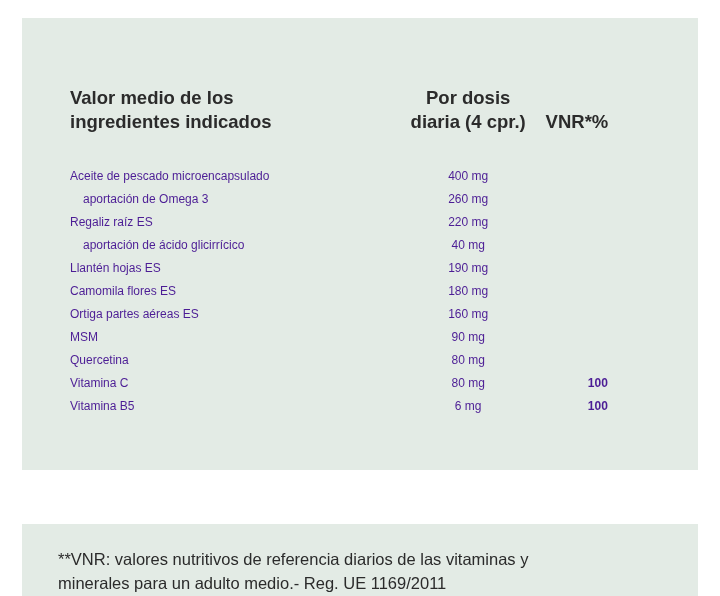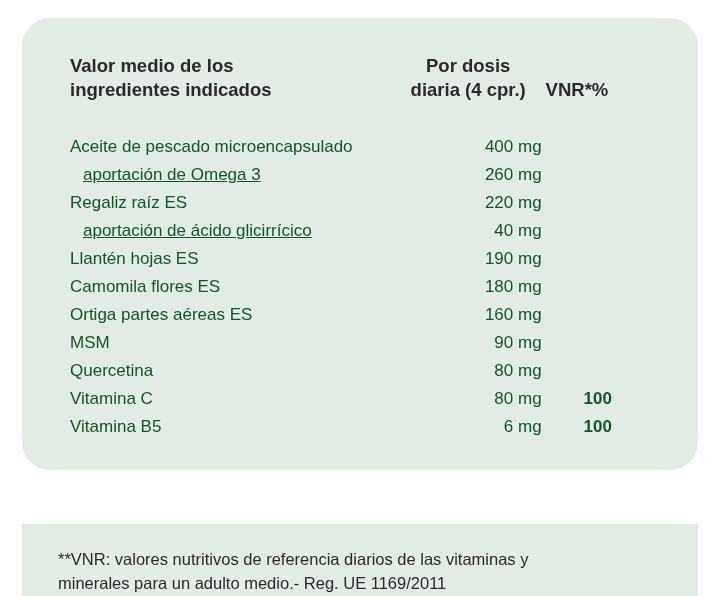--- a/index.html
+++ b/index.html
@@ -24,22 +24,21 @@
     flex-direction: column;
     gap: 14px;
   }
   .panel {
     background: #e3ebe5;
     box-sizing: border-box;
   }
   .panel-main {
     flex: 0 0 auto;
     height: 452px;
-    padding: 36px 48px 20px 48px;
-    border-radius: 28px;
+    padding: 68px 48px 20px 48px;
   }
   .panel-note {
     flex: 0 0 auto;
     height: 84px;
     padding: 24px 36px 0 36px;
     margin-top: 40px;
   }
 
   table.nutri {
     width: 100%;
@@ -66,29 +65,29 @@
     padding-right: 4px;
   }
   th.h-vnr {
     text-align: left;
     vertical-align: bottom;
     padding-bottom: 30px;
   }
   .hdr-line { display: block; white-space: nowrap; }
 
   tbody td {
-    font-size: 17px;
+    font-size: 12px;
     line-height: 1.0;
-    color: #14532d;
+    color: #4c1d95;
     padding: 5.5px 0;
     vertical-align: baseline;
   }
   td.name { text-align: left; }
-  td.name.indent { padding-left: 13px; text-decoration: underline; }
-  td.dose { text-align: right; padding-right: 4px; white-space: nowrap; }
+  td.name.indent { padding-left: 13px; }
+  td.dose { text-align: center; padding-right: 4px; white-space: nowrap; }
   td.vnr  { text-align: center; font-weight: 700; white-space: nowrap; }
 
   .note-text {
     font-size: 16.5px;
     line-height: 1.45;
     color: #2b2b2b;
     text-align: justify;
     margin: 0;
   }
   .note-text .l2 { display: block; }

